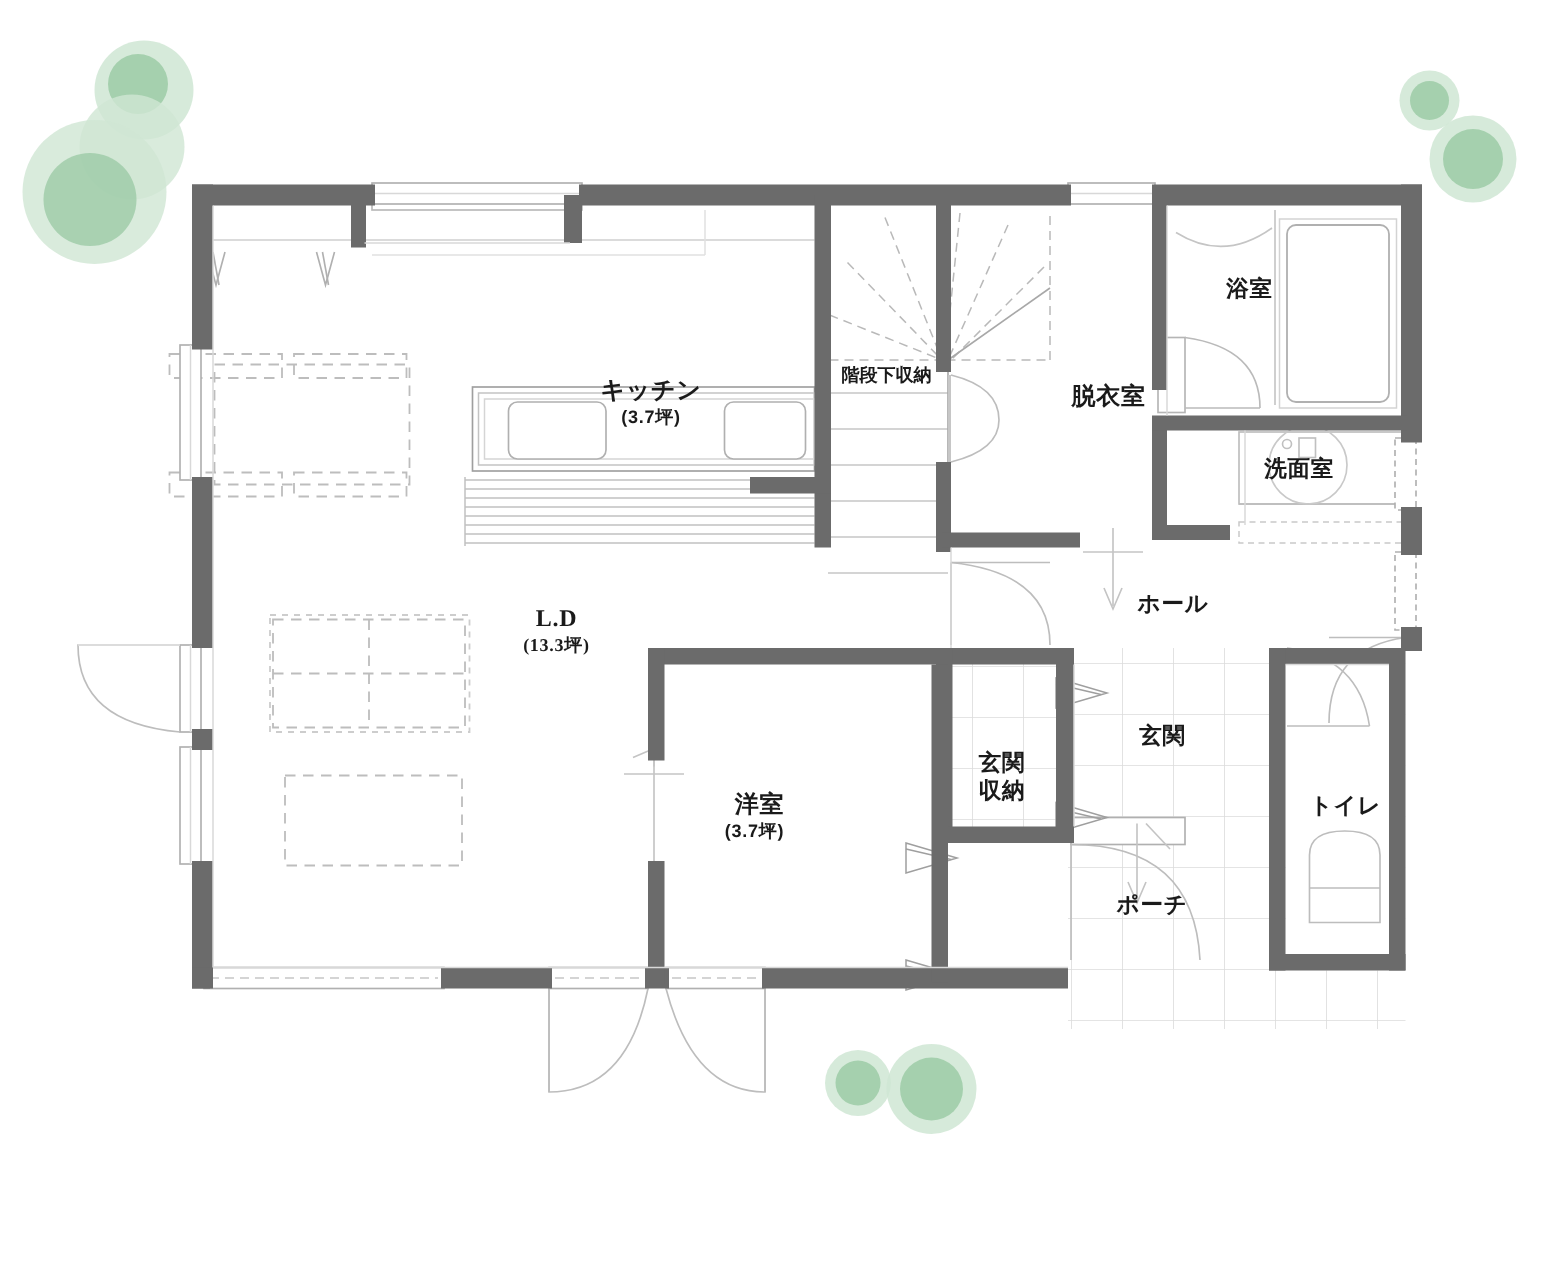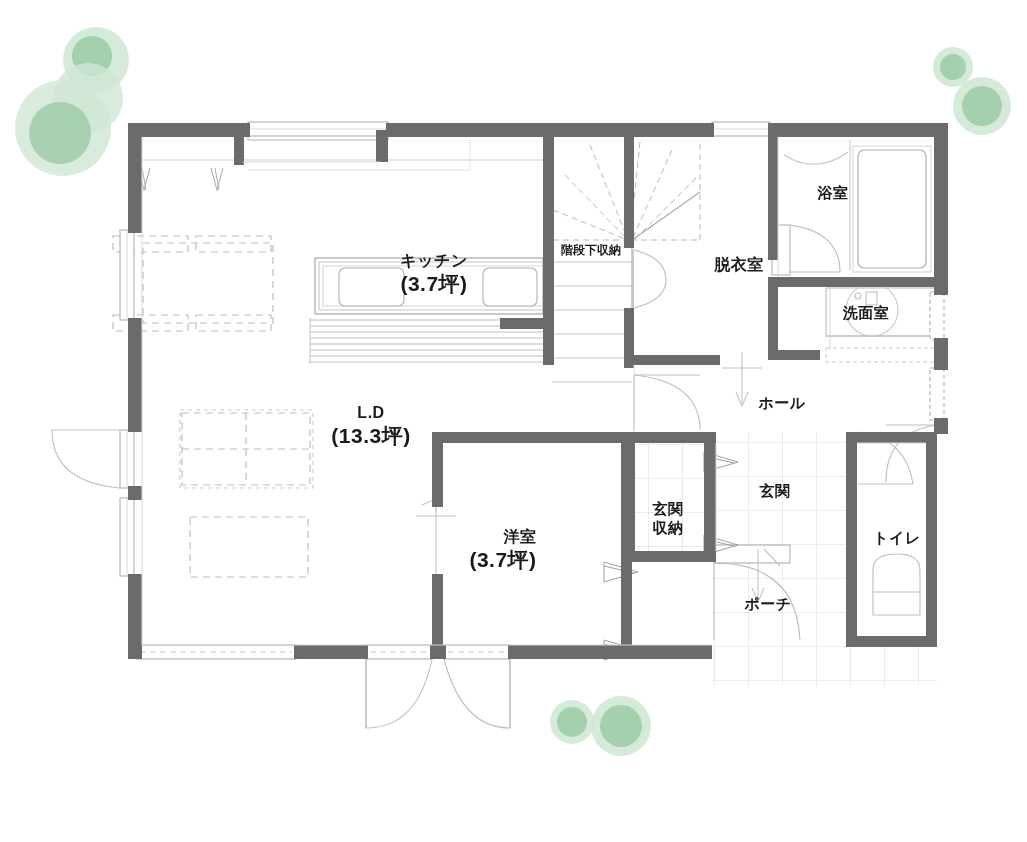--- a/index.html
+++ b/index.html
@@ -27,21 +27,21 @@
     font-weight:bold;
     text-align:center;
     line-height:1.28;
     white-space:nowrap;
     pointer-events:none;
     letter-spacing:0.5px;
   }
   .rl-lg{ font-size:16px; }
   .rl-md{ font-size:15px; }
   .rl-sm{ font-size:12px; letter-spacing:0px; font-weight:bold;}
-  .rl-area{ font-size:21px; display:block; }
+  .rl-area{ font-size:12px; display:block; }
   .rl-two{ white-space:pre-line; }
 </style>
 </head>
 <body>
 
 <div id="plan-root">
 
   <svg id="plan-svg" viewBox="0 0 1027 842">
     <defs>
       <pattern id="tilegrid" width="34" height="34" patternUnits="userSpaceOnUse">
@@ -365,21 +365,21 @@
       <line x1="857" y1="443" x2="926" y2="443"></line>
     </g>
 
   </svg>
 
   <div class="room-label rl-lg" style="left:434px; top:206px; transform:translateX(-50%);margin-top:45px;">
     <span>キッチン</span>
     <span class="rl-area">(3.7坪)</span>
   </div>
 
-  <div class="room-label rl-lg" style="left:371px; top:403px; transform:translateX(-50%);">
+  <div class="room-label rl-lg" style="left:371px; top:403px; transform:translateX(-50%);font-family:Liberation Serif, serif;">
     <span>L.D</span>
     <span class="rl-area">(13.3坪)</span>
   </div>
 
   <div class="room-label rl-sm" style="left:591px; top:243px; transform:translateX(-50%);">
     <span>階段下収納</span>
   </div>
 
   <div class="room-label rl-lg" style="left:695px; top:255px; transform:translateX(-50%);margin-left:44px;">
     <span>脱衣室</span>

